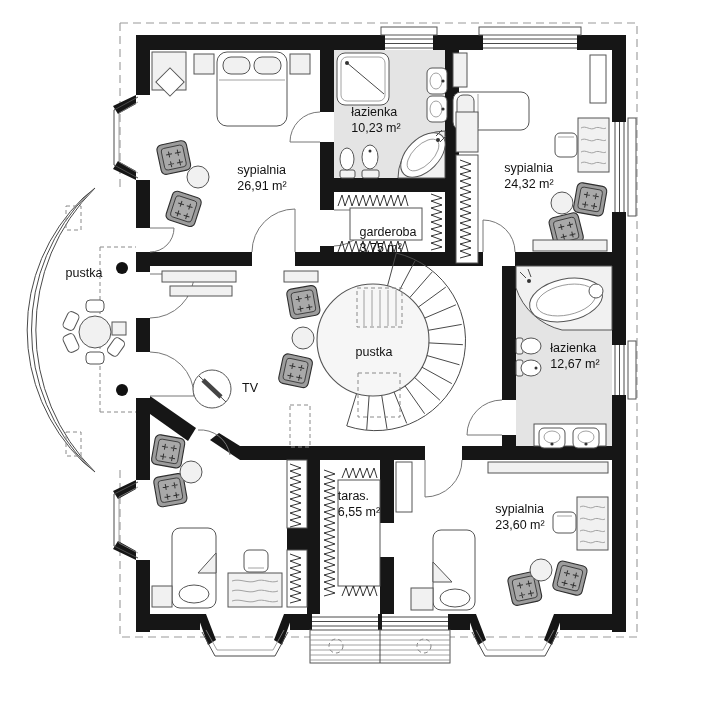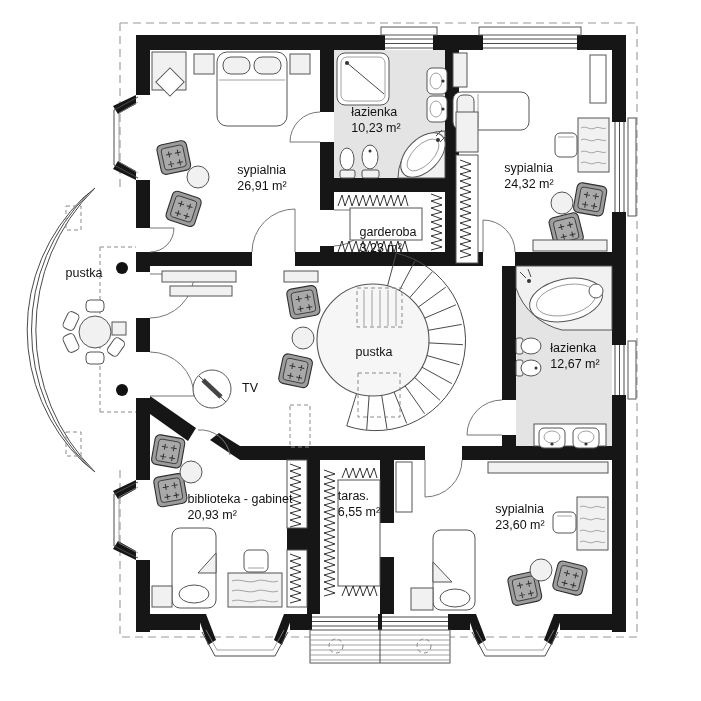--- a/index.html
+++ b/index.html
@@ -375,36 +375,32 @@
 <div class="lbl" style="left:376px;top:120px">
   <div>łazienka</div>
   <div>10,23 m²</div>
 </div>
 <div class="lbl" style="left:529px;top:176px">
   <div>sypialnia</div>
   <div>24,32 m²</div>
 </div>
 <div class="lbl" style="left:388px;top:240px">
   <div>garderoba</div>
-  <div>3,23 m²</div>
+  <div>3,75 m²</div>
 </div>
 <div class="lbl" style="left:84px;top:273px">
   <div>pustka</div>
 </div>
 <div class="lbl" style="left:374px;top:352px">
   <div>pustka</div>
 </div>
 <div class="lbl" style="left:575px;top:356px">
   <div>łazienka</div>
   <div>12,67 m²</div>
 </div>
-<div class="lbl" style="left:240px;top:507px">
-  <div>biblioteka - gabinet</div>
-  <div>20,93 m²</div>
-</div>
 <div class="lbl" style="left:359px;top:504px">
   <div>taras.</div>
   <div>6,55 m²</div>
 </div>
 <div class="lbl" style="left:520px;top:517px">
   <div>sypialnia</div>
   <div>23,60 m²</div>
 </div>
 <div class="lbl" style="left:250px;top:388px">
   <div>TV</div>

